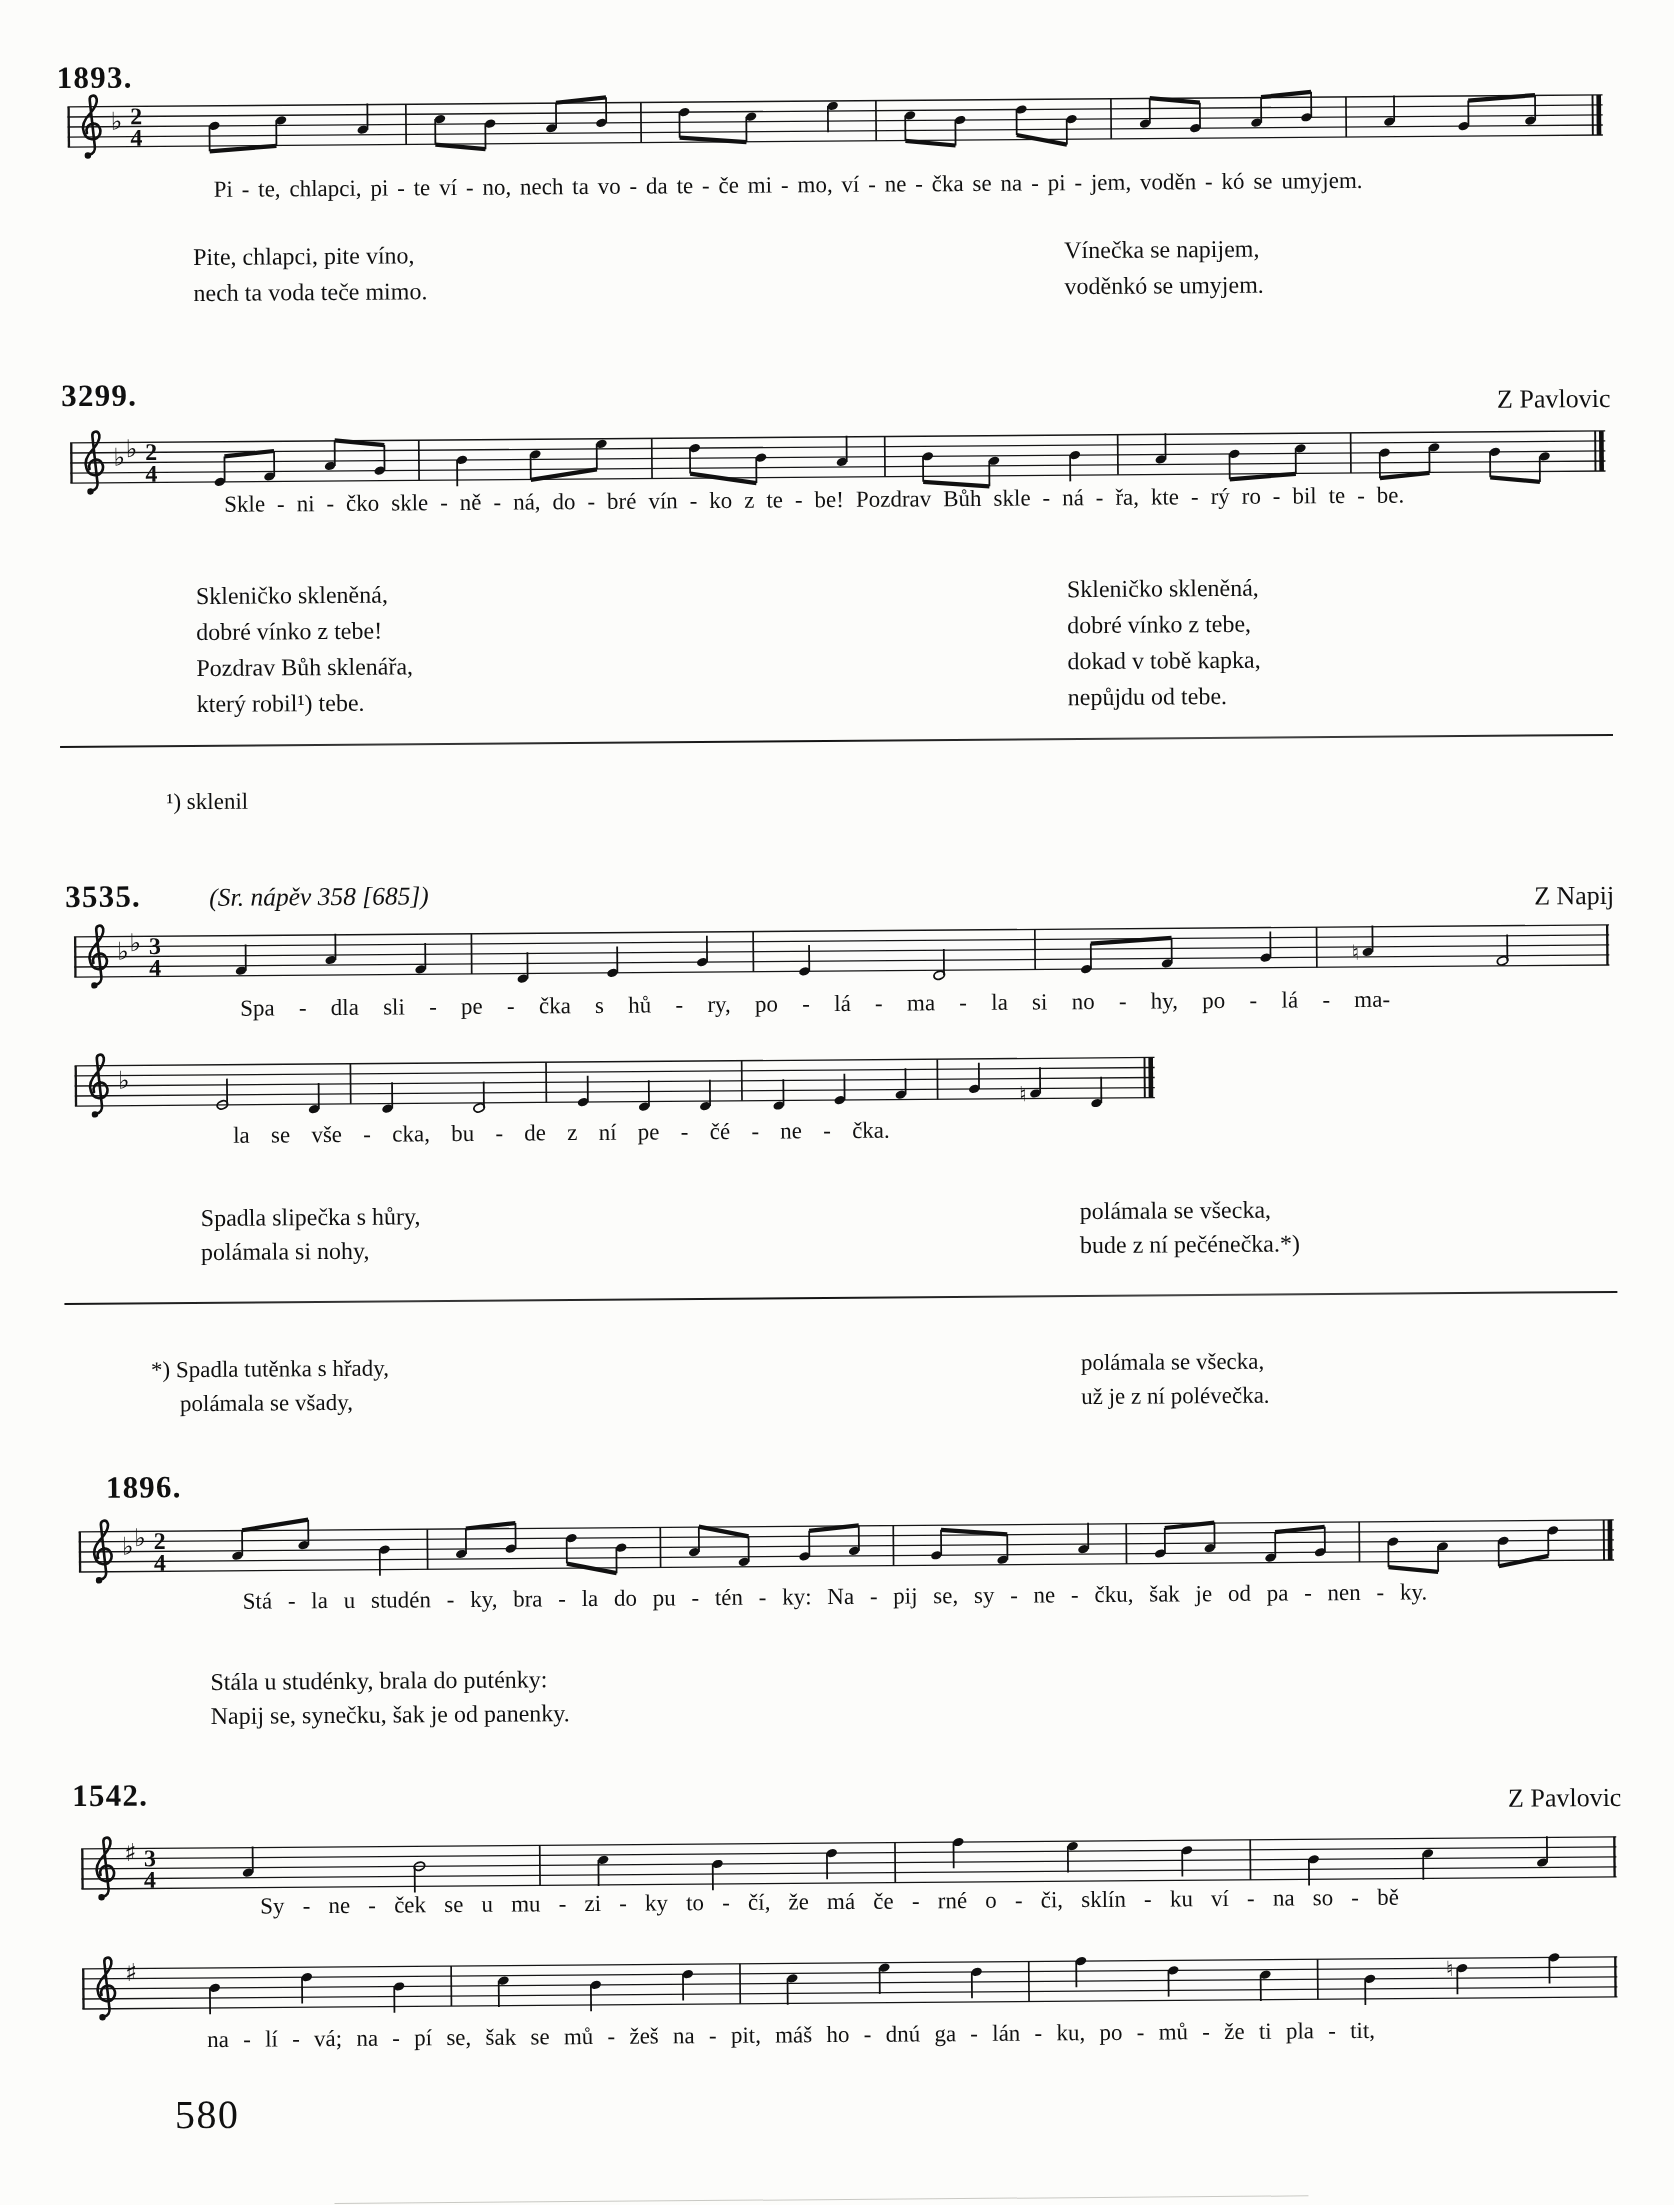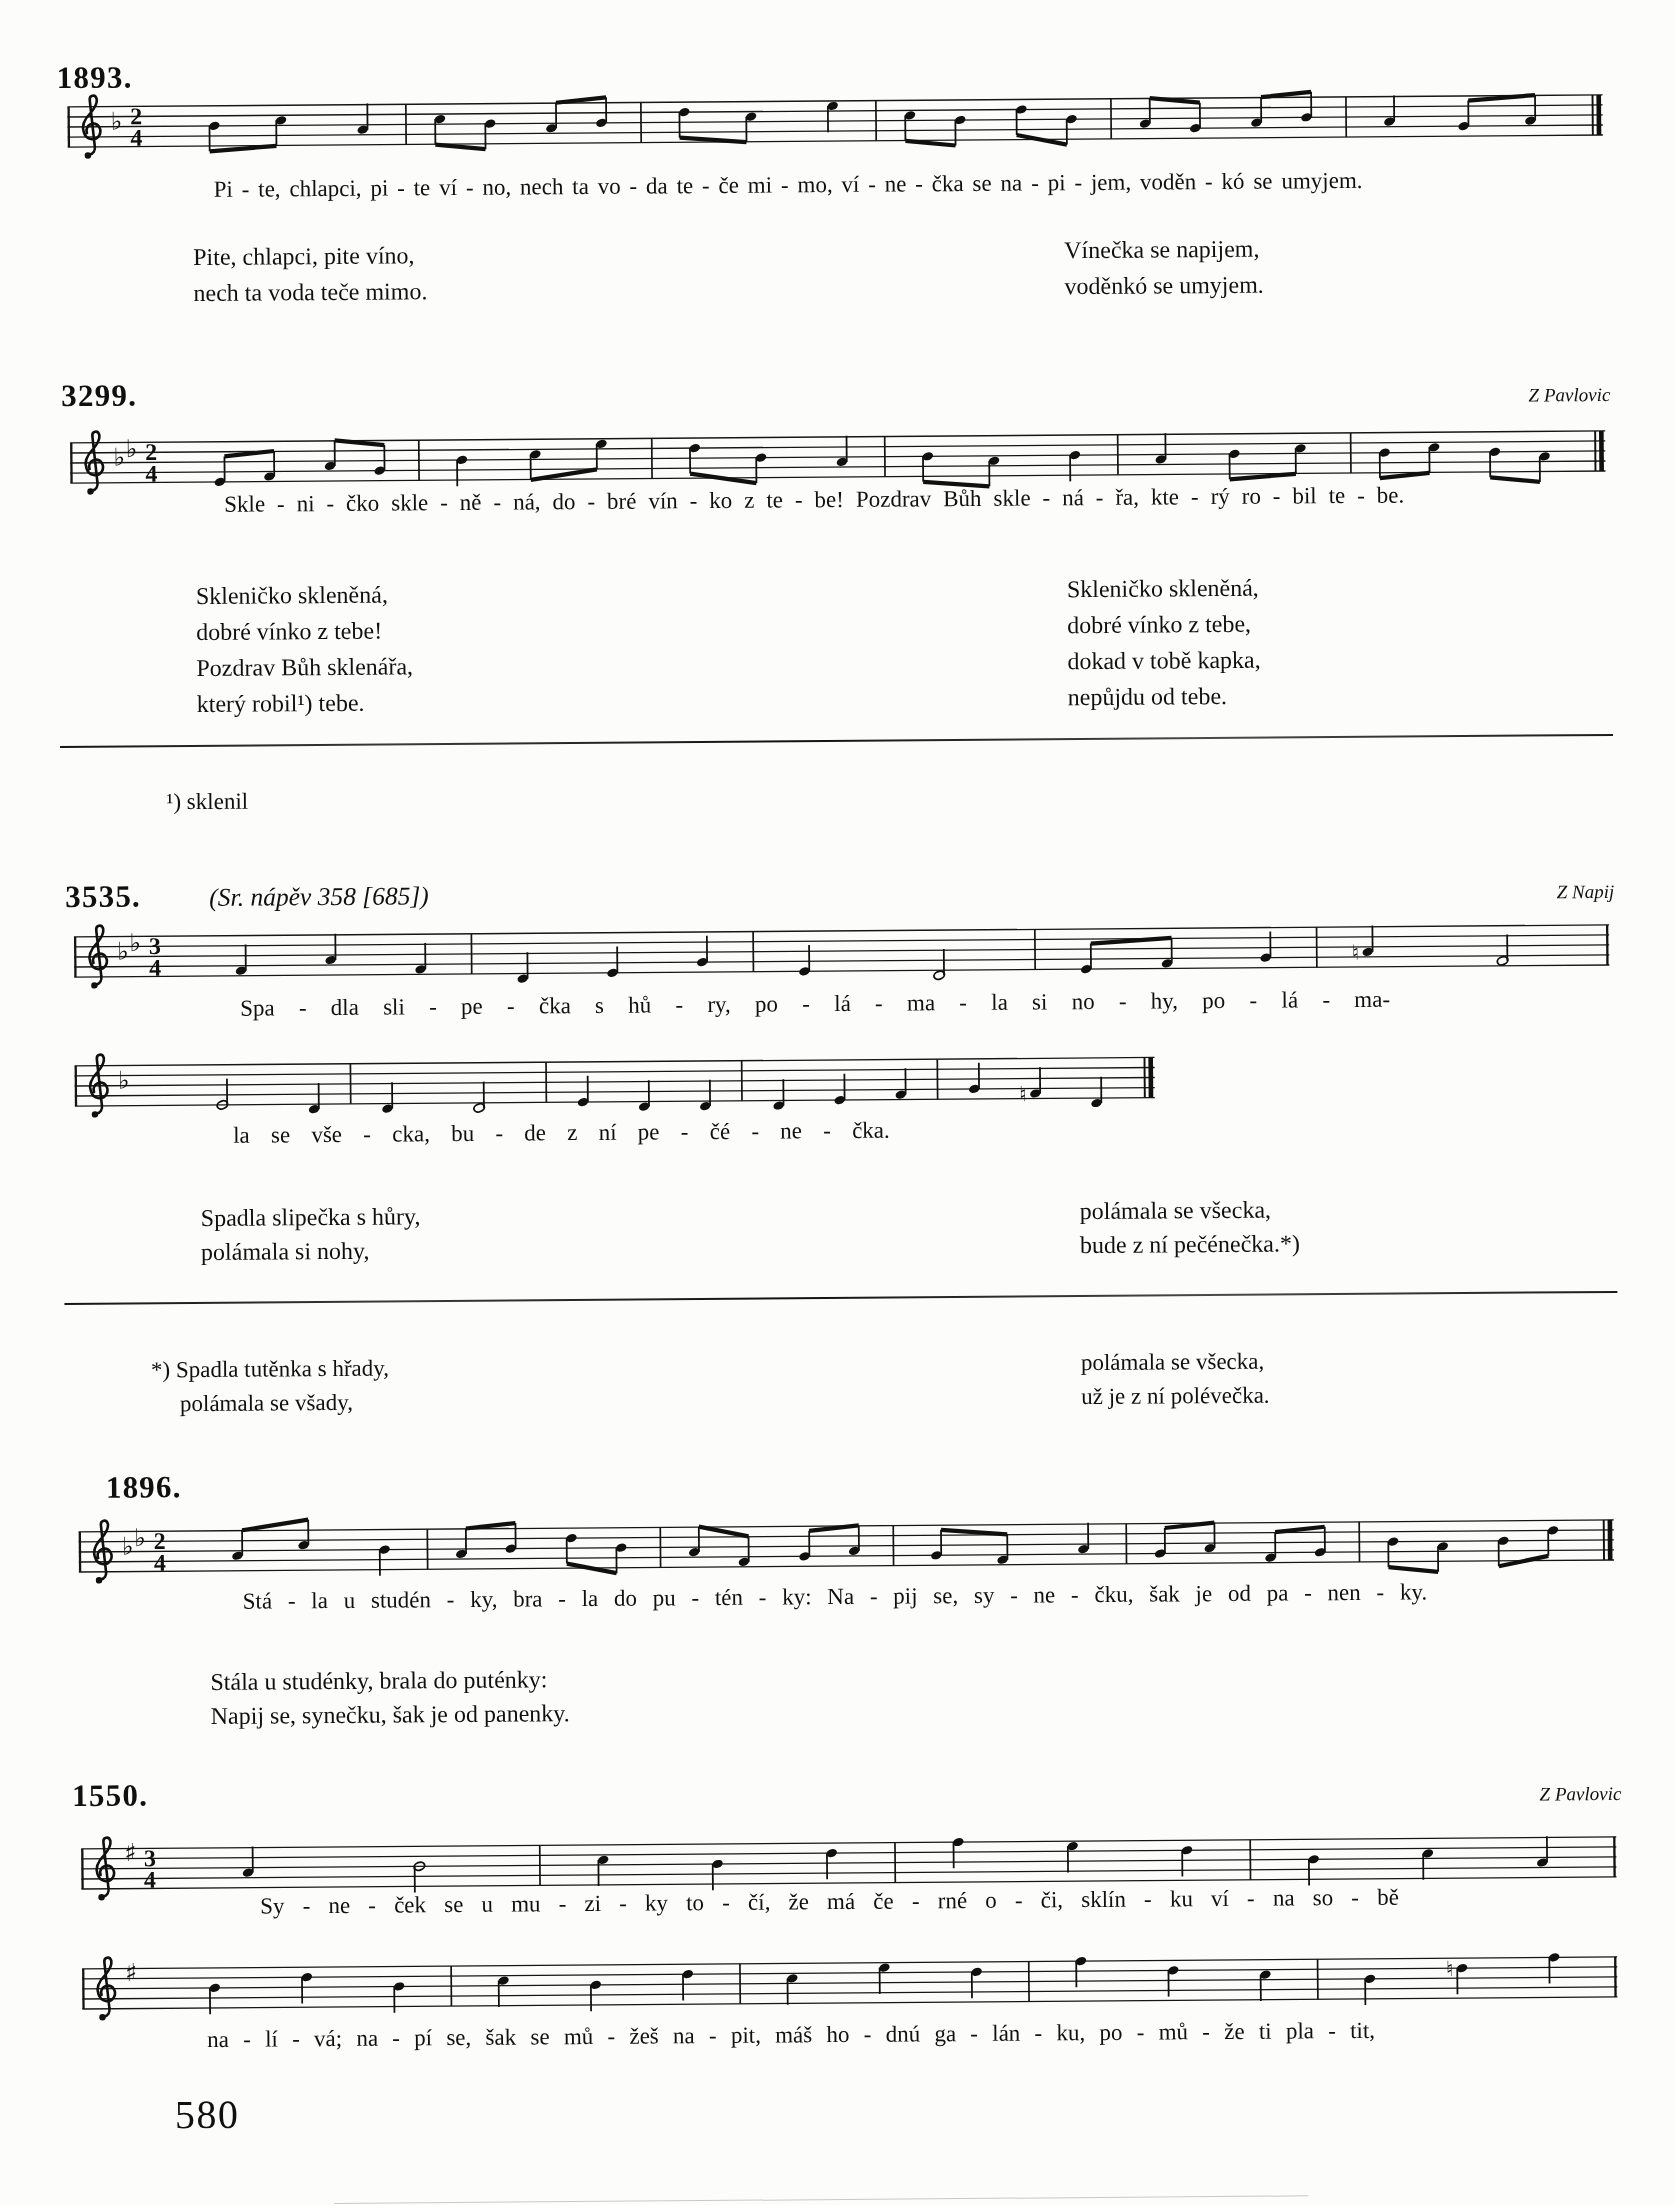--- a/index.html
+++ b/index.html
@@ -4,21 +4,21 @@
 <style>
   html,body{margin:0;padding:0}
   body{
     width:1674px;height:2205px;position:relative;overflow:hidden;
     background:#fcfcfa;color:#101010;
     font-family:"Liberation Serif","DejaVu Serif",serif;
   }
   #page{position:absolute;inset:0;transform:rotate(-0.45deg);transform-origin:50% 45%;}
   .song-number{position:absolute;font-weight:bold;font-size:31px;letter-spacing:1.2px;}
   .song-subtitle{position:absolute;font-style:italic;font-size:25.5px;}
-  .song-attrib{position:absolute;font-style:italic;font-size:19px;}
+  .song-attrib{position:absolute;font-size:26px;}
   .staff{position:absolute;height:108px;}
   .lyr{position:absolute;font-size:23px;white-space:pre-wrap;}
   .verse{position:absolute;font-size:24px;line-height:36px;white-space:pre-wrap;}
   .verse.tight{line-height:34px;}
   .fnote{position:absolute;font-size:23px;white-space:pre-wrap;line-height:34px;}
   .divider{position:absolute;height:1.5px;background:linear-gradient(90deg,#151515 0%,#3a3a3a 22%,#101010 47%,#4a4a4a 74%,#1c1c1c 100%);}
   .page-num{position:absolute;font-size:40px;letter-spacing:1.5px;}
   .bottom-rule{position:absolute;height:0.8px;background:#c9c9c4;}
 </style>
 </head>
@@ -387,21 +387,21 @@
           <line x1="1840.55" y1="103" x2="1904.8999999999999" y2="90" stroke="#101010" stroke-width="5.5"></line>
           <line x1="1977" y1="44" x2="1977" y2="96" stroke="#101010" stroke-width="2.5"></line>
           <line x1="1985" y1="44" x2="1985" y2="96" stroke="#101010" stroke-width="6"></line>
         </svg></div>
     <div class="lyr" style="left:238px;top:1584px;word-spacing:10px;">Stá - la u studén - ky, bra - la do pu - tén - ky: Na - pij se, sy - ne - čku, šak je od pa - nen - ky.</div>
     <div class="verse tight" style="left:205px;top:1660px;">Stála u studénky, brala do puténky:
 Napij se, synečku, šak je od panenky.</div>
   </section>
 
   <section>
-    <div class="song-number" style="left:66px;top:1772px;">1550.</div>
+    <div class="song-number" style="left:66px;top:1772px;">1542.</div>
     <div class="song-attrib" style="right:59px;top:1789px;">Z Pavlovic</div>
     <div class="staff" style="left:73px;top:1809px;width:1538px;"><svg xmlns="http://www.w3.org/2000/svg" width="1538" height="108" viewBox="0 0 1990 140">
           <line x1="0" y1="44" x2="1990" y2="44" stroke="#151515" stroke-width="1.7"></line>
           <line x1="0" y1="57" x2="1990" y2="57" stroke="#151515" stroke-width="1.7"></line>
           <line x1="0" y1="70" x2="1990" y2="70" stroke="#151515" stroke-width="1.7"></line>
           <line x1="0" y1="83" x2="1990" y2="83" stroke="#151515" stroke-width="1.7"></line>
           <line x1="0" y1="96" x2="1990" y2="96" stroke="#151515" stroke-width="1.7"></line>
           <line x1="1.5" y1="44" x2="1.5" y2="96" stroke="#151515" stroke-width="3"></line>
           <g transform="translate(16,44)" fill="none" stroke="#101010" stroke-width="3.4" stroke-linecap="round">
             <path d="M 12 62 C 17 61 20 57 19 51 L 13 -8 C 12 -15 20 -17 22 -10 C 23 -4 19 2 14 8 C 5 17 2 25 5 33 C 8 43 20 45 25 37 C 29 30 24 21 16 22 C 10 23 7 29 9 34"></path>

